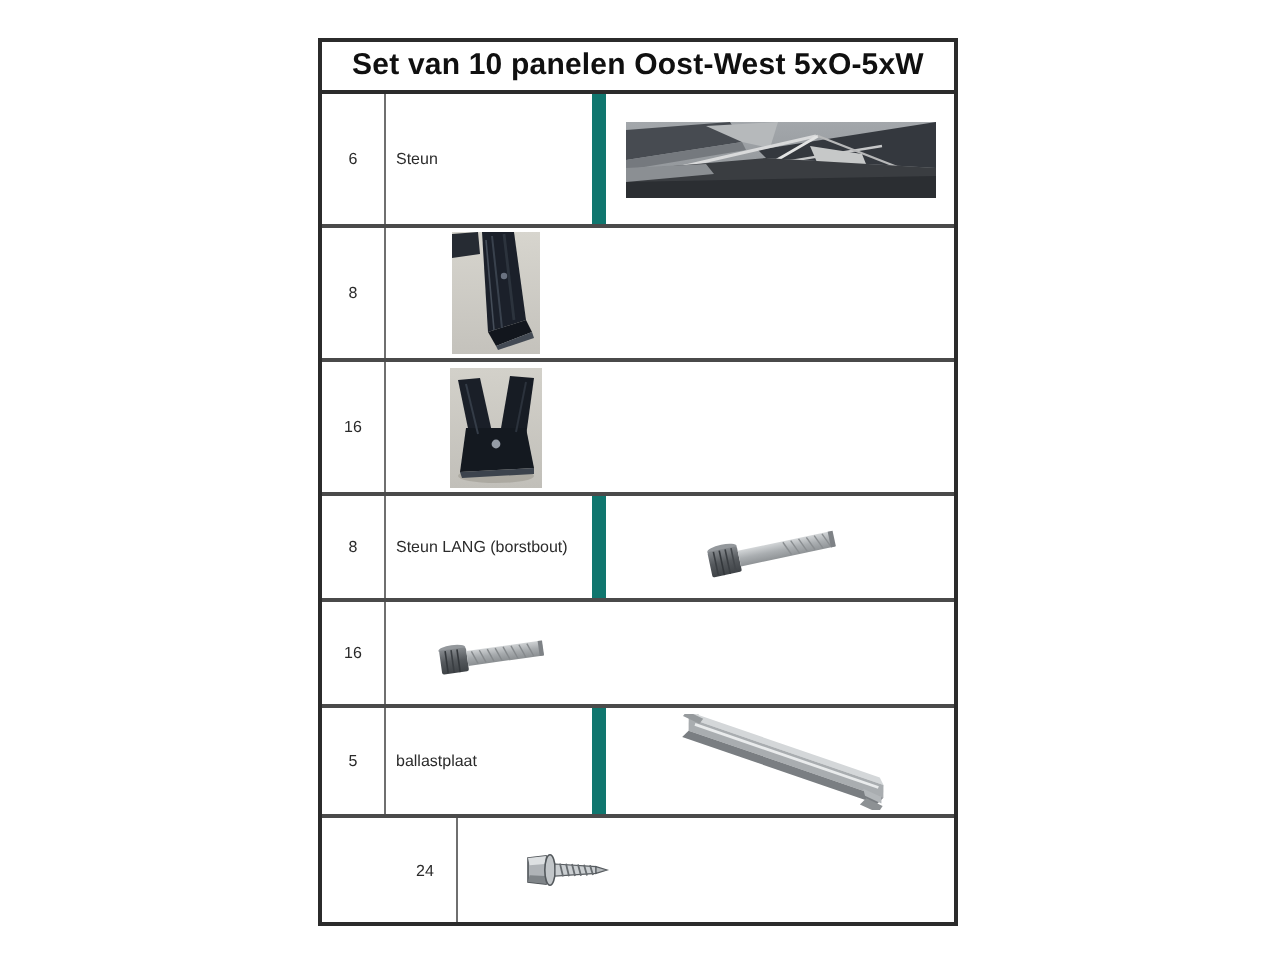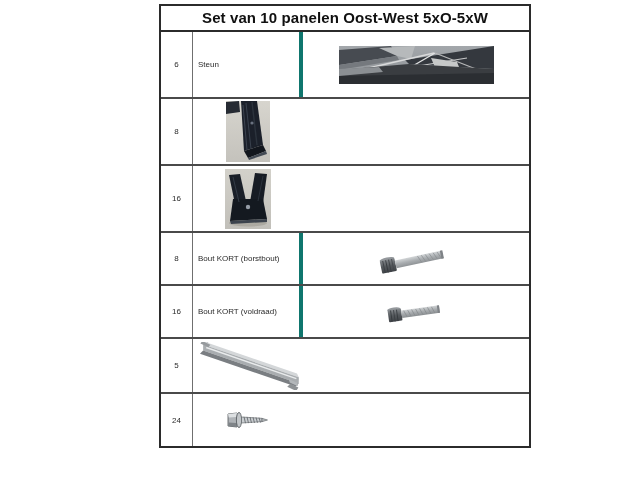--- a/index.html
+++ b/index.html
@@ -6,21 +6,21 @@
   body {
     width:640px; height:480px;
     background:#ffffff;
     font-family:"Liberation Sans", sans-serif;
     position:relative;
     overflow:hidden;
   }
   .page { position:absolute; inset:0; background:#ffffff; }
 
   .tbl {
-    position:absolute; left:159px; top:4px; width:372px;
+    position:absolute; left:159px; top:19px; width:320px;
     box-sizing:border-box;
     border:2px solid #2b2b2b;
     background:#ffffff;
   }
   .title-row {
     height:24px; line-height:24px;
     text-align:center;
     font-weight:bold; font-size:15px; color:#101010;
     letter-spacing:0.1px;
     border-bottom:2px solid #2b2b2b;
@@ -30,30 +30,30 @@
     display:grid;
     grid-template-columns:32px 110px 1fr;
     box-sizing:border-box;
     border-bottom:2px solid #4a4a4a;
     background:#ffffff;
   }
   .row:last-child { border-bottom:none; }
   .rh-a { height:67px; }
   .rh-b { height:53px; }
   .rh-c { height:55px; }
-  .rh-d { height:52px; }
+  .rh-d { height:52px;padding-left:36px; }
 
   .cell {
     box-sizing:border-box;
     display:flex; align-items:center;
     overflow:hidden;
     color:#2b2b2b;
   }
   .qty  { justify-content:center; border-right:1px solid #6f6f6f; font-size:8px; }
-  .name { padding-left:5px; border-right:4px solid #0f766e; font-size:8px; }
+  .name { padding-left:5px; border-right:7px solid #0f766e; font-size:8px; }
   .img  { justify-content:center; }
 
   svg { display:block; }
 </style>
 </head>
 <body>
 
 <div class="page">
   <div class="tbl">
 
@@ -129,21 +129,21 @@
           <polygon points="5,52 42,50 42,53 6,55" fill="#3c434d"></polygon>
           <line x1="8" y1="8" x2="14" y2="33" stroke="#343c47" stroke-width="1"></line>
           <line x1="38" y1="7" x2="33" y2="32" stroke="#2b323c" stroke-width="1"></line>
           <circle cx="23" cy="38" r="2.2" fill="#959ca6"></circle>
         </svg>
       </div>
     </div>
 
     <div class="row rh-b">
       <div class="cell qty">8</div>
-      <div class="cell name">Bout KORT (borstbout)</div>
+      <div class="cell name">Steun LANG (borstbout)</div>
       <div class="cell img">
         <svg width="80" height="34" viewBox="0 0 80 34">
           <defs>
             <linearGradient id="hd4" x1="0" y1="0" x2="0" y2="1">
               <stop offset="0" stop-color="#85898d"></stop>
                 <stop offset="0.5" stop-color="#55595d"></stop>
                 <stop offset="1" stop-color="#3f4347"></stop>
             </linearGradient>
             <linearGradient id="sh4" x1="0" y1="0" x2="0" y2="1">
               <stop offset="0" stop-color="#d3d6d8"></stop>
@@ -166,21 +166,20 @@
             <line x1="58" y1="14.5" x2="61" y2="21.5" stroke="#8a8e91" stroke-width="0.7"></line>
             <line x1="62" y1="14.5" x2="65" y2="21.5" stroke="#8a8e91" stroke-width="0.7"></line>
             <rect x="65" y="14" width="2.5" height="8" fill="#7e8286"></rect>
           </g>
         </svg>
       </div>
     </div>
 
     <div class="row rh-b">
       <div class="cell qty">16</div>
-      <div class="cell name">Bout KORT (voldraad)</div>
       <div class="cell img">
         <svg width="64" height="28" viewBox="0 0 64 28">
           <defs>
             <linearGradient id="hd5" x1="0" y1="0" x2="0" y2="1">
               <stop offset="0" stop-color="#85898d"></stop>
                 <stop offset="0.5" stop-color="#55595d"></stop>
                 <stop offset="1" stop-color="#3f4347"></stop>
             </linearGradient>
             <linearGradient id="sh5" x1="0" y1="0" x2="0" y2="1">
               <stop offset="0" stop-color="#cfd2d4"></stop>
@@ -204,20 +203,21 @@
             <line x1="44" y1="11" x2="46.5" y2="17.5" stroke="#85898c" stroke-width="0.7"></line>
             <line x1="48" y1="11" x2="50.5" y2="17.5" stroke="#85898c" stroke-width="0.7"></line>
             <rect x="53.5" y="10.5" width="2.2" height="7.5" fill="#7e8286"></rect>
           </g>
         </svg>
       </div>
     </div>
 
     <div class="row rh-c">
       <div class="cell qty">5</div>
+      <div class="cell name">ballastplaat</div>
       <div class="cell img">
         <svg width="112" height="48" viewBox="0 0 112 48">
           <g transform="rotate(19 56 23)">
             <polygon points="3,15 106,15 109,18 6,18" fill="#d4d7d9"></polygon>
             <polygon points="6,18 109,18 111,24 8,24" fill="#a9adb0"></polygon>
             <polygon points="8,24 111,24 109,28 6,28" fill="#7a7e82"></polygon>
             <line x1="10" y1="20" x2="107" y2="20" stroke="#e9ebec" stroke-width="1.4"></line>
             <polygon points="1,11 11,12 10,15 0,14" fill="#c2c5c7"></polygon>
             <polygon points="4,15 13,16 12,19 3,18" fill="#969a9d"></polygon>
             <polygon points="103,27 112,28 111,32 101,31" fill="#8d9194"></polygon>

